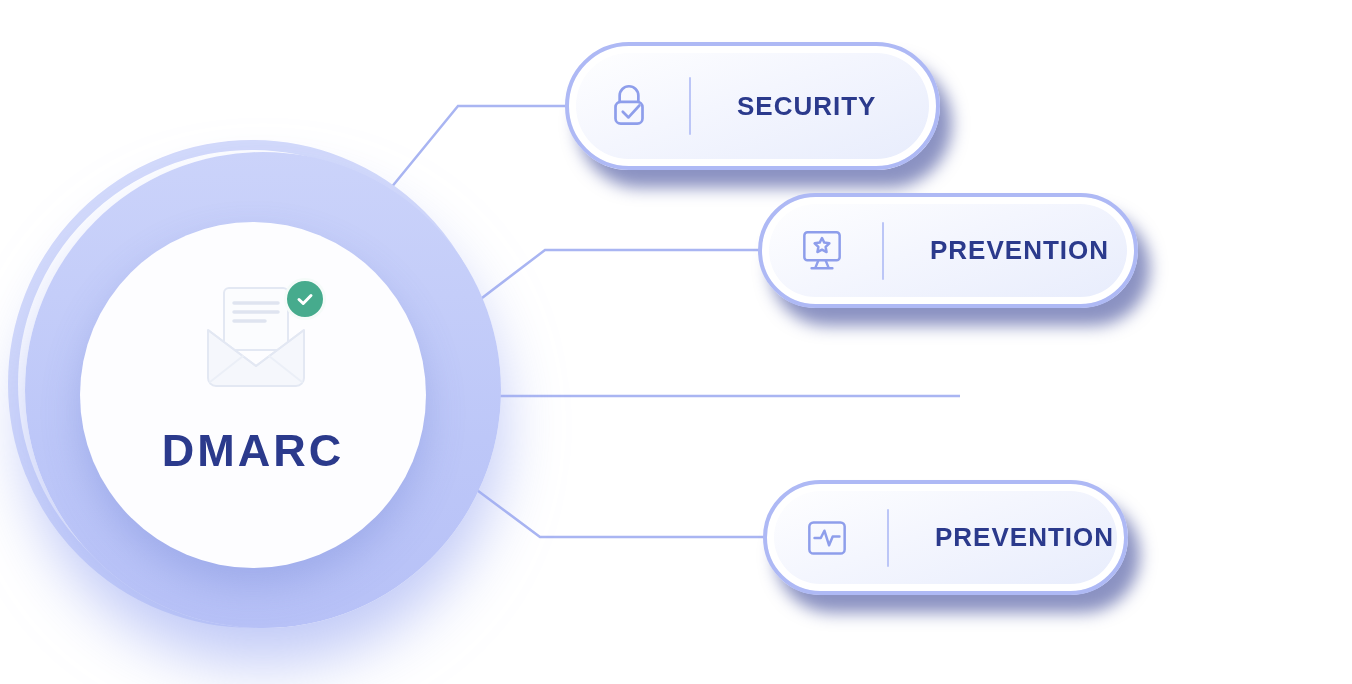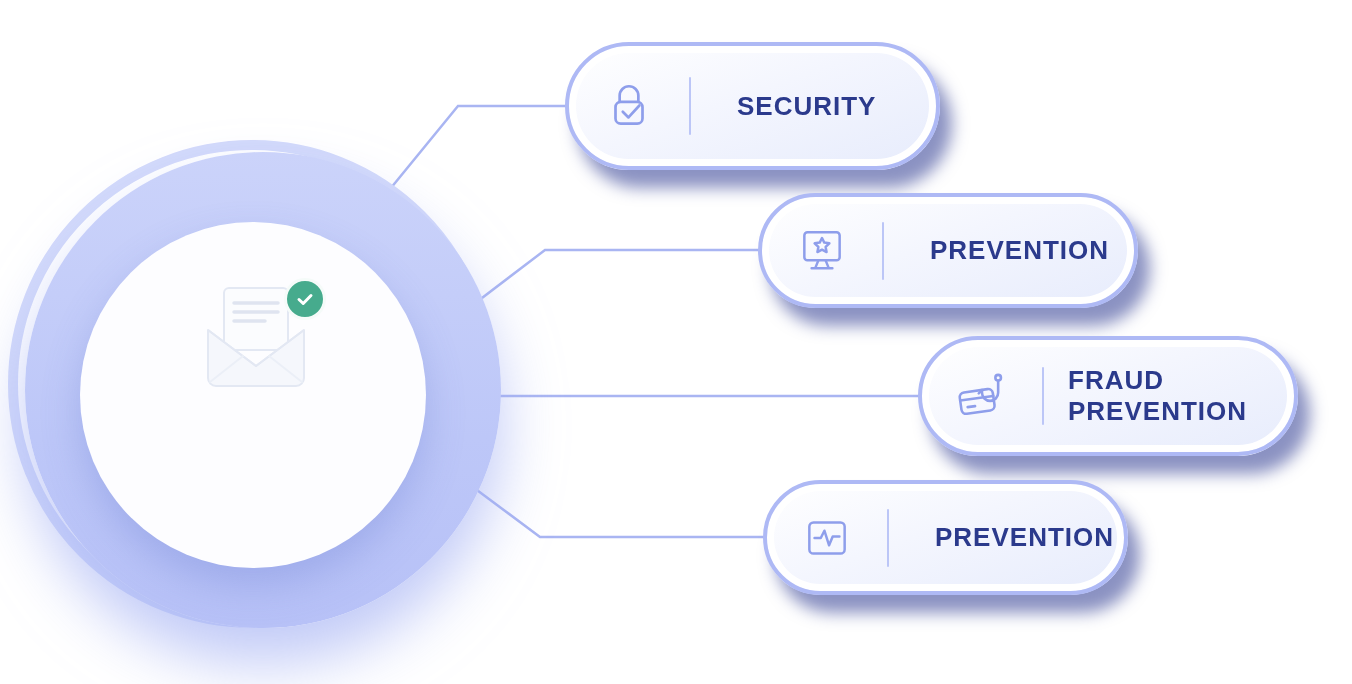--- a/index.html
+++ b/index.html
@@ -142,20 +142,21 @@
       <path d="M15 100 L48 74 M107 100 L74 74" stroke="#EBEFF7" stroke-width="2" stroke-linecap="round"></path>
     </svg>
   </span>
 
   <div class="badge">
     <svg width="22" height="22" viewBox="0 0 22 22" fill="none">
       <path d="M5 11.5 L9.2 15.5 L17 7.5" stroke="#ffffff" stroke-width="3" stroke-linecap="round" stroke-linejoin="round"></path>
     </svg>
   </div>
 
+  <div class="dmarc-label">DMARC</div>
 
   <div class="pill pill-security">
     <span class="icon-wrap">
       <svg width="54" height="54" viewBox="0 0 52 52" fill="none" stroke="#8E9EEB" stroke-width="2.6" stroke-linecap="round" stroke-linejoin="round">
         <path d="M17 22 v-6 a9 9 0 0 1 18 0 v6"></path>
         <rect x="13" y="22" width="26" height="21" rx="5"></rect>
         <path d="M20 31.5 L25.5 37 L36 25.5"></path>
       </svg>
     </span>
     <span class="divider"></span>
@@ -167,36 +168,20 @@
       <svg width="54" height="54" viewBox="0 0 52 52" fill="none" stroke="#8E9EEB" stroke-width="2.4" stroke-linecap="round" stroke-linejoin="round">
         <rect x="9" y="8" width="34" height="27" rx="3"></rect>
         <path d="M26 13.5 l2.2 4.4 4.9 .7 -3.6 3.5 .9 4.9 -4.4 -2.3 -4.4 2.3 .9 -4.9 -3.6 -3.5 4.9 -.7 Z"></path>
         <path d="M22.5 35 L19.5 42.5 M29.5 35 L32.5 42.5 M16 42.5 H36"></path>
       </svg>
     </span>
     <span class="divider"></span>
     <span class="label">PREVENTION</span>
   </div>
 
-  <div class="pill pill-fraud">
-    <span class="icon-wrap">
-      <svg width="56" height="56" viewBox="0 0 52 52" fill="none" stroke="#8E9EEB" stroke-width="2.4" stroke-linecap="round" stroke-linejoin="round">
-        <g transform="rotate(-8 22 31)">
-          <rect x="6" y="21" width="31" height="20" rx="4.5"></rect>
-          <path d="M6 28 H37"></path>
-          <path d="M12 35 h7"></path>
-        </g>
-        <circle cx="41" cy="9" r="2.6"></circle>
-        <path d="M41 11.8 V23 a7.5 7.5 0 0 1 -15 0 v-2.5"></path>
-        <path d="M26 20.5 L23 23.5"></path>
-      </svg>
-    </span>
-    <span class="divider"></span>
-    <span class="label">FRAUD PREVENTION</span>
-  </div>
 
   <div class="pill pill-visibility">
     <span class="icon-wrap">
       <svg width="54" height="54" viewBox="0 0 52 52" fill="none" stroke="#8E9EEB" stroke-width="2.4" stroke-linecap="round" stroke-linejoin="round">
         <rect x="9" y="11" width="34" height="30" rx="4"></rect>
         <polyline points="14,26 20,26 23.5,19 28,33 31.5,24.5 38,24.5"></polyline>
       </svg>
     </span>
     <span class="divider"></span>
     <span class="label">PREVENTION</span>

